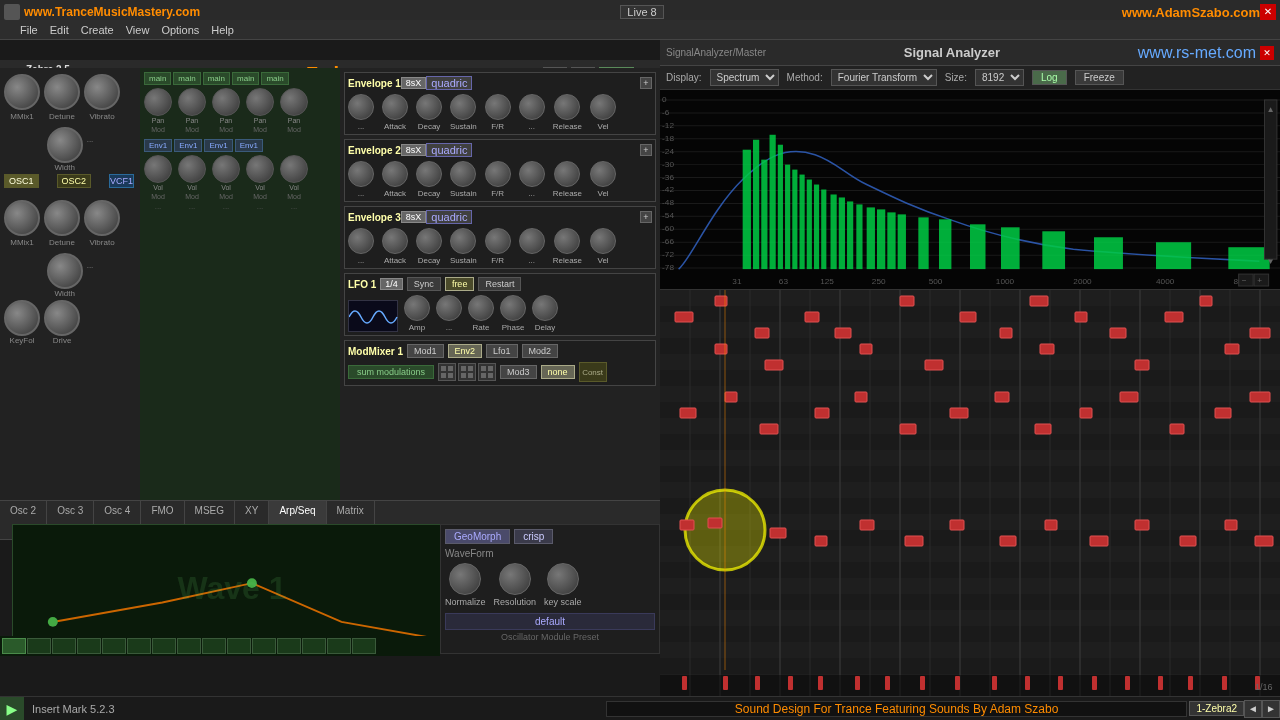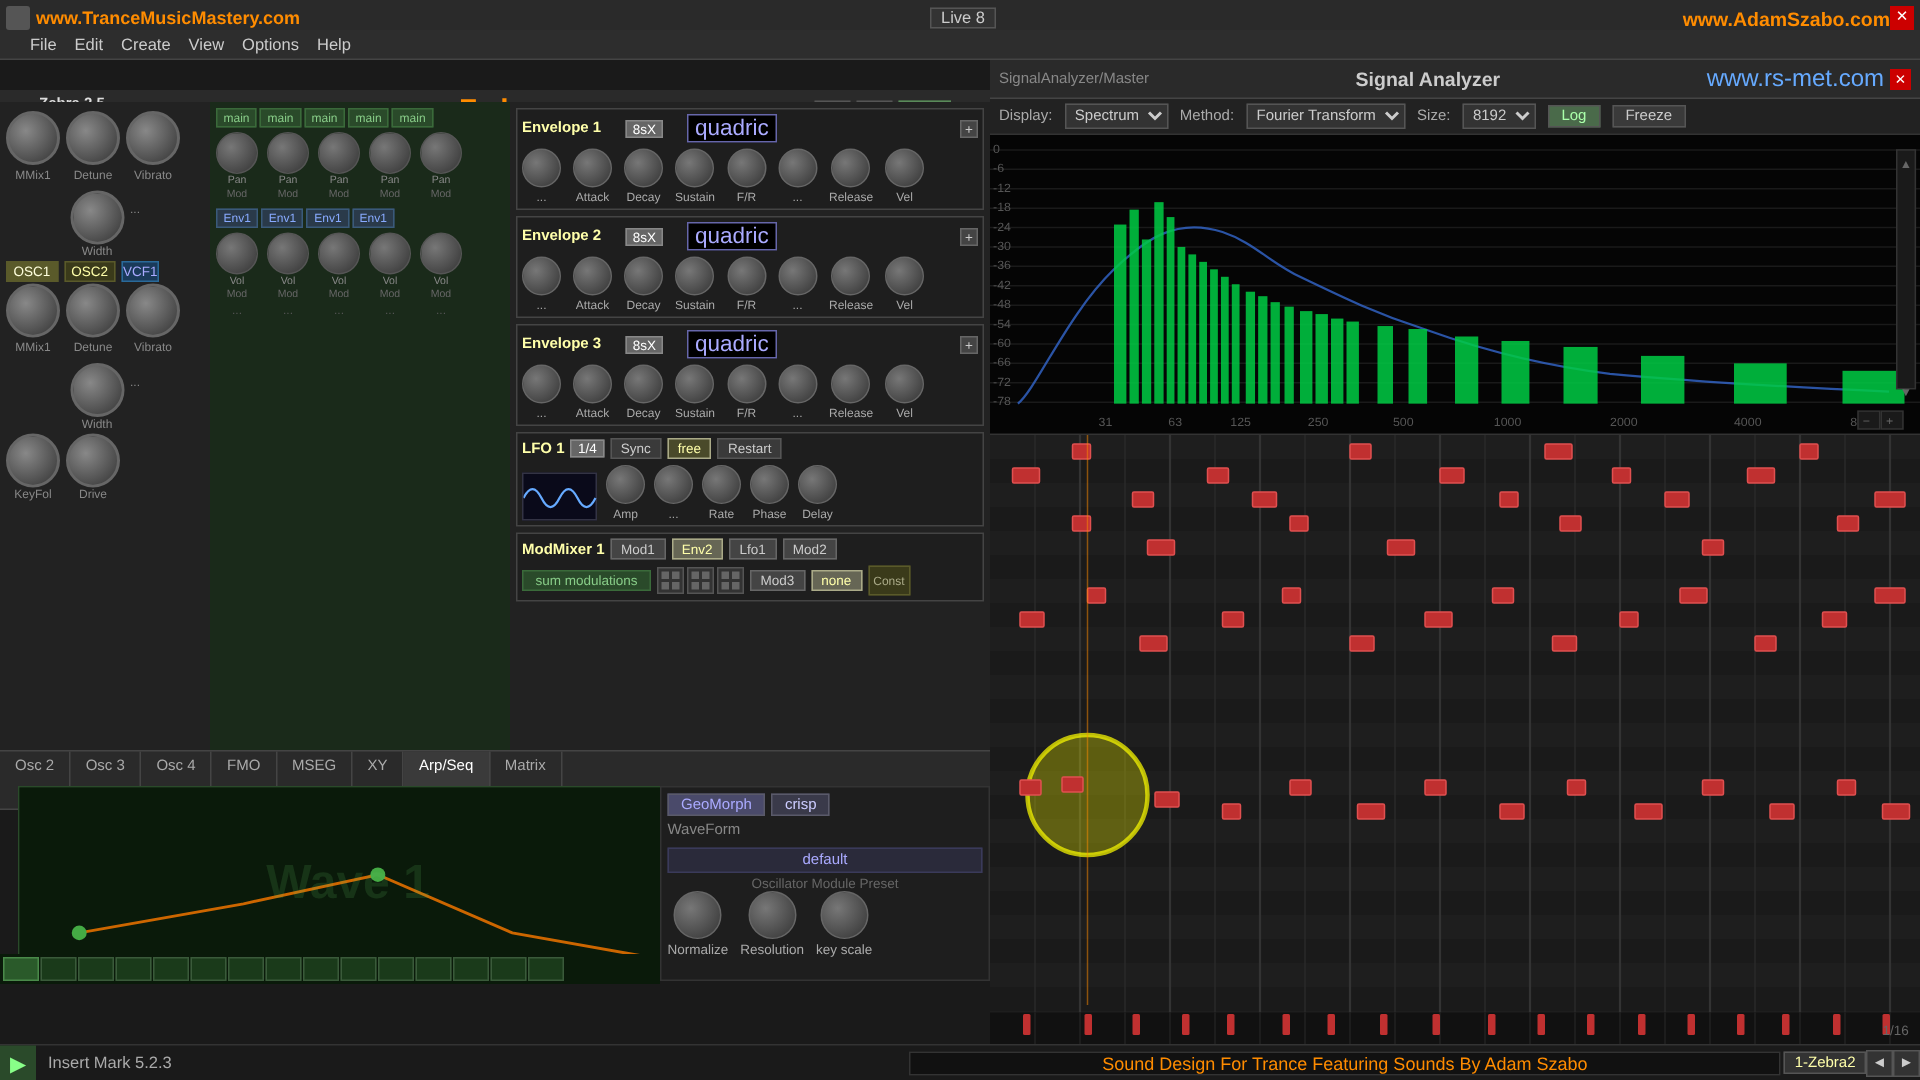--- a/index.html
+++ b/index.html
@@ -16,24 +16,24 @@
     #menu-bar { width: 1280px; height: 20px; background: #2d2d2d; display: flex; align-items: center; padding: 0 6px; gap: 12px; border-bottom: 1px solid #444; }
     #menu-bar span { font-size: 11px; color: #ccc; cursor: pointer; }
 
     
     #transport-bar { position: absolute; top: 40px; left: 660px; width: 620px; height: 30px; background: #2a2a2a; display: flex; align-items: center; padding: 0 6px; gap: 6px; border-bottom: 1px solid #444; }
     #transport-bar .pos { background: #111; color: #8af; border: 1px solid #555; padding: 1px 6px; font-size: 12px; font-family: monospace; }
     #transport-bar .btn { width: 22px; height: 18px; background: #3a3a3a; border: 1px solid #555; color: #ccc; font-size: 10px; display: flex; align-items: center; justify-content: center; cursor: pointer; }
     #transport-bar .key-btn { background: #4a4a4a; border: 1px solid #666; padding: 1px 6px; font-size: 11px; cursor: pointer; }
     #transport-bar .pct { background: #111; color: #ccc; border: 1px solid #555; padding: 1px 6px; font-size: 11px; }
     .envelope-section { border: 1px solid #444; margin-bottom: 4px; padding: 3px; background: #1e1e1e; }
-    .env-header { display: flex; align-items: center; gap: 16px; margin-bottom: 4px; }
+    .env-header { display: flex; align-items: center; gap: 0; margin-bottom: 4px; }
     .env-title { font-size: 10px; color: #ffa; font-weight: bold; }
     .env-badge { background: #666; border: 1px solid #888; padding: 0 4px; font-size: 9px; color: #fff; }
-    .env-mode { background: #000000; border: 1px solid #66a; padding: 0 4px; font-size: 15px; color: #aaf; text-align: right; }
+    .env-mode { background: #404040; border: 1px solid #66a; padding: 0 4px; font-size: 11px; color: #aaf; text-align: right; }
     .env-expand { width: 12px; height: 12px; background: #444; border: 1px solid #666; font-size: 9px; display: flex; align-items: center; justify-content: center; cursor: pointer; margin-left: auto; }
     .env-knobs { display: flex; gap: 8px; align-items: flex-end; }
     .env-knob-col { display: flex; flex-direction: column; align-items: center; gap: 2px; }
     .env-knob { width: 26px; height: 26px; background: radial-gradient(circle at 35% 35%, #777, #333); border-radius: 50%; border: 1px solid #666; }
     .env-knob-label { font-size: 8px; color: #aaa; }
 
     
     .lfo-section { border: 1px solid #444; margin-bottom: 4px; padding: 3px; background: #1e1e1e; }
     .lfo-header { display: flex; align-items: center; gap: 4px; margin-bottom: 4px; }
 
@@ -184,21 +184,21 @@
   </div>
 
   <div style="display:flex;justify-content:center;margin-bottom:2px;">
     <div style="display:flex;flex-direction:column;align-items:center;">
       <div class="osc-big-knob"></div>
       <span style="font-size:8px;color:#888;">Width</span>
     </div>
     <span style="font-size:8px;color:#888;margin-left:4px;margin-top:8px;">...</span>
   </div>
 
-  <div style="display:flex;gap:4px;margin-bottom:1px;">
+  <div style="display:flex;gap:18px;margin-bottom:12px;">
     <span class="osc-label active">OSC1</span>
     <span class="osc-label">OSC2</span>
     <span class="vcf-label">VCF1</span>
   </div>
 
   <div style="display:flex;gap:4px;margin-bottom:2px;align-items:center;">
     <div class="osc-big-knob"></div>
     <div class="osc-big-knob"></div>
     <div class="osc-big-knob"></div>
   </div>
@@ -572,37 +572,37 @@
   <div class="wave-thumb"></div>
   <div class="wave-thumb"></div>
 </div>
 
 <div id="geomorph-panel">
   <div class="geo-row">
     <button class="geo-btn active">GeoMorph</button>
     <button class="geo-btn">crisp</button>
   </div>
   <div style="font-size:10px;color:#888;margin-bottom:4px;">WaveForm</div>
-  <div style="margin-top:6px;">
-    <button class="preset-bar">default</button>
-    <div style="font-size:9px;color:#666;text-align:center;margin-top:2px;">Oscillator Module Preset</div>
-  </div>
   <div style="display:flex;gap:8px;">
     <div style="display:flex;flex-direction:column;align-items:center;gap:2px;">
       <div class="geo-knob"></div>
       <span class="geo-label">Normalize</span>
     </div>
     <div style="display:flex;flex-direction:column;align-items:center;gap:2px;">
       <div class="geo-knob"></div>
       <span class="geo-label">Resolution</span>
     </div>
     <div style="display:flex;flex-direction:column;align-items:center;gap:2px;">
       <div class="geo-knob"></div>
       <span class="geo-label">key scale</span>
     </div>
+  </div>
+  <div style="margin-top:6px;">
+    <button class="preset-bar">default</button>
+    <div style="font-size:9px;color:#666;text-align:center;margin-top:2px;">Oscillator Module Preset</div>
   </div>
 </div>
 
 <div id="right-panel">
 
   <div id="analyzer-header">
     <span style="font-size:10px;color:#888;">SignalAnalyzer/Master</span>
     <span class="title">Signal Analyzer</span>
     <span class="link">www.rs-met.com</span>
     <div class="close">✕</div>

